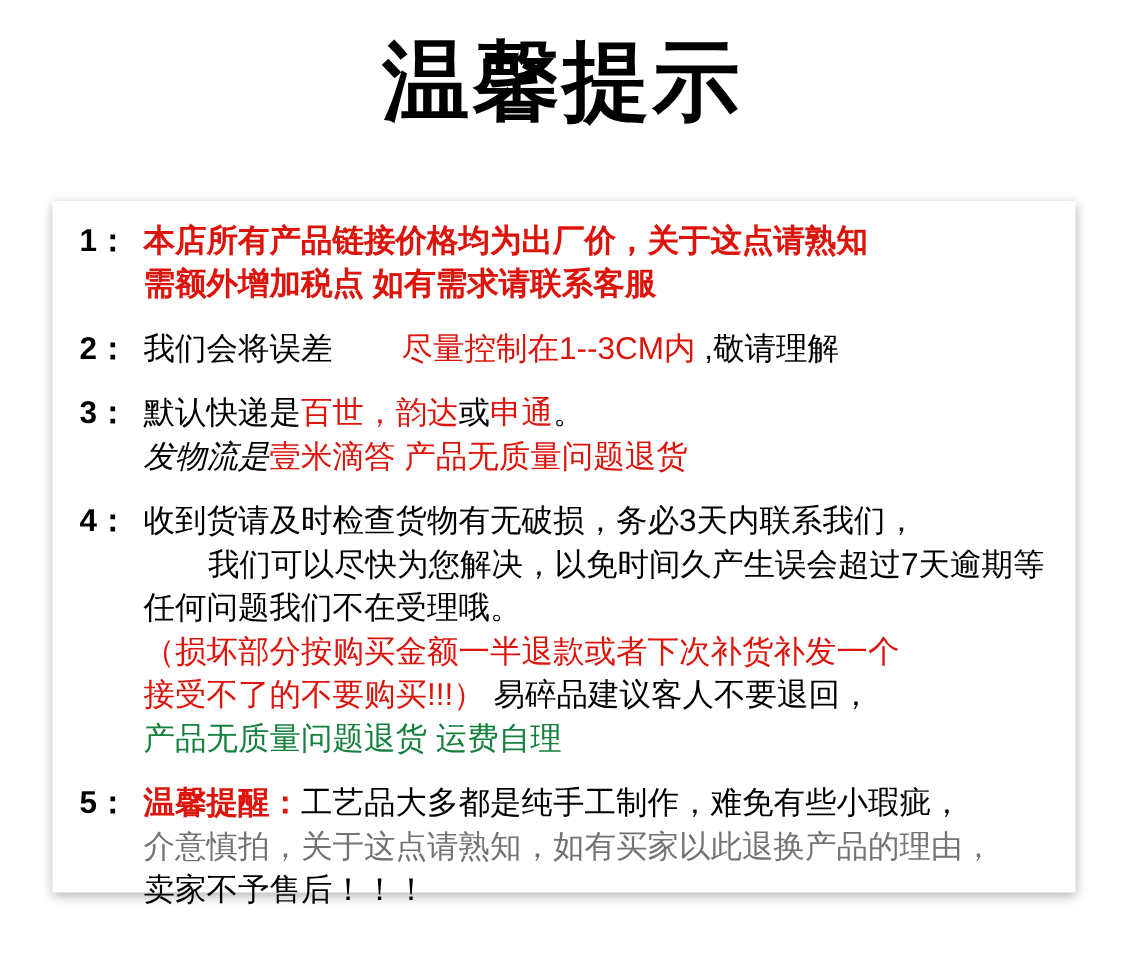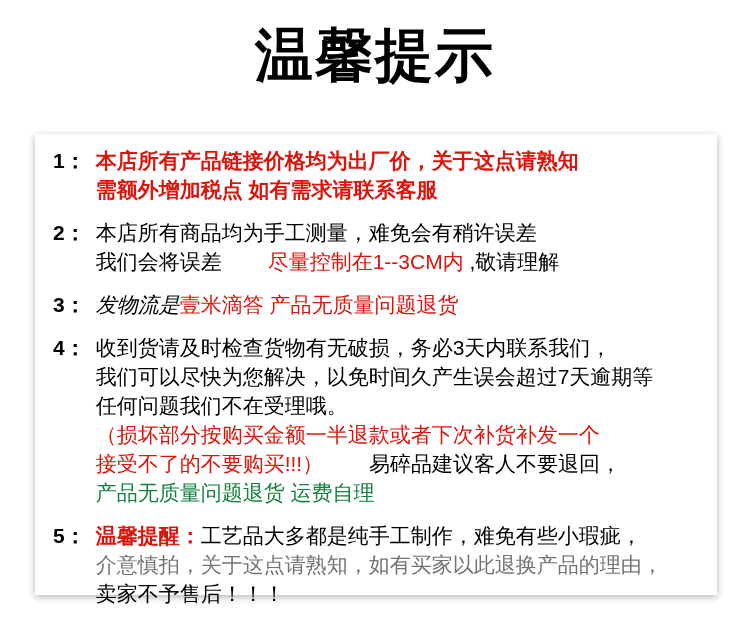--- a/index.html
+++ b/index.html
@@ -109,38 +109,38 @@
         <div class="item">
           <div class="item-num">1：</div>
           <div class="item-body">
             <div class="line"><span class="red b" style="color: rgb(220, 20, 11);">本店所有产品链接价格均为出厂价，关于这点请熟知</span></div>
             <div class="line"><span class="red b" style="color: rgb(220, 20, 11);">需额外增加税点 如有需求请联系客服</span></div>
           </div>
         </div>
         <div class="item">
           <div class="item-num">2：</div>
           <div class="item-body">
-            <div class="line"><span class="black" style="color: rgb(0, 0, 0);">本店所有商品均为手工测量，难免会有稍许误差</span></div>
             <div class="line"><span class="black" style="color: rgb(0, 0, 0); margin-top: 19px;">我们会将误差</span><span class="red" style="color: rgb(220, 20, 11); margin-left: 46px;">尽量控制在1--3CM内</span><span class="black" style="color: rgb(0, 0, 0);"> ,敬请理解</span></div>
           </div>
         </div>
         <div class="item">
           <div class="item-num">3：</div>
           <div class="item-body">
+            <div class="line"><span class="black" style="color: rgb(0, 0, 0);">默认快递是</span><span class="red" style="color: rgb(220, 20, 11);">百世，韵达</span><span class="black" style="color: rgb(0, 0, 0);">或</span><span class="red" style="color: rgb(220, 20, 11);">申通</span><span class="black" style="color: rgb(0, 0, 0);">。</span></div>
             <div class="line"><span class="black" style="color: rgb(0, 0, 0); font-style: italic;">发物流是</span><span class="red" style="color: rgb(220, 20, 11);">壹米滴答 产品无质量问题退货</span></div>
           </div>
         </div>
         <div class="item">
           <div class="item-num">4：</div>
           <div class="item-body">
             <div class="line"><span class="black" style="color: rgb(0, 0, 0);">收到货请及时检查货物有无破损，务必3天内联系我们，</span></div>
-            <div class="line"><span class="black" style="color: rgb(0, 0, 0);">我们可以尽快为您解决，以免时间久产生误会超过7天逾期等</span></div>
+            <div class="line"><span class="black" style="color: rgb(0, 0, 0); margin-left: 43px;">我们可以尽快为您解决，以免时间久产生误会超过7天逾期等</span></div>
             <div class="line"><span class="black" style="color: rgb(0, 0, 0);">任何问题我们不在受理哦。</span></div>
             <div class="line"><span class="red" style="color: rgb(220, 20, 11);">（损坏部分按购买金额一半退款或者下次补货补发一个</span></div>
-            <div class="line"><span class="red" style="color: rgb(220, 20, 11);">接受不了的不要购买!!!）</span><span class="black" style="color: rgb(0, 0, 0); margin-left: 40px;"> 易碎品建议客人不要退回，</span></div>
+            <div class="line"><span class="red" style="color: rgb(220, 20, 11);">接受不了的不要购买!!!）</span><span class="black" style="color: rgb(0, 0, 0);"> 易碎品建议客人不要退回，</span></div>
             <div class="line"><span class="black" style="color: #15803d;">产品无质量问题退货 运费自理</span></div>
           </div>
         </div>
         <div class="item">
           <div class="item-num">5：</div>
           <div class="item-body">
             <div class="line"><span class="red b" style="color: rgb(220, 20, 11);">温馨提醒：</span><span class="black" style="color: rgb(0, 0, 0);">工艺品大多都是纯手工制作，难免有些小瑕疵，</span></div>
             <div class="line"><span class="black" style="color: #737373;">介意慎拍，关于这点请熟知，如有买家以此退换产品的理由，</span></div>
             <div class="line"><span class="black" style="color: rgb(0, 0, 0);">卖家不予售后！！！</span></div>
           </div>

